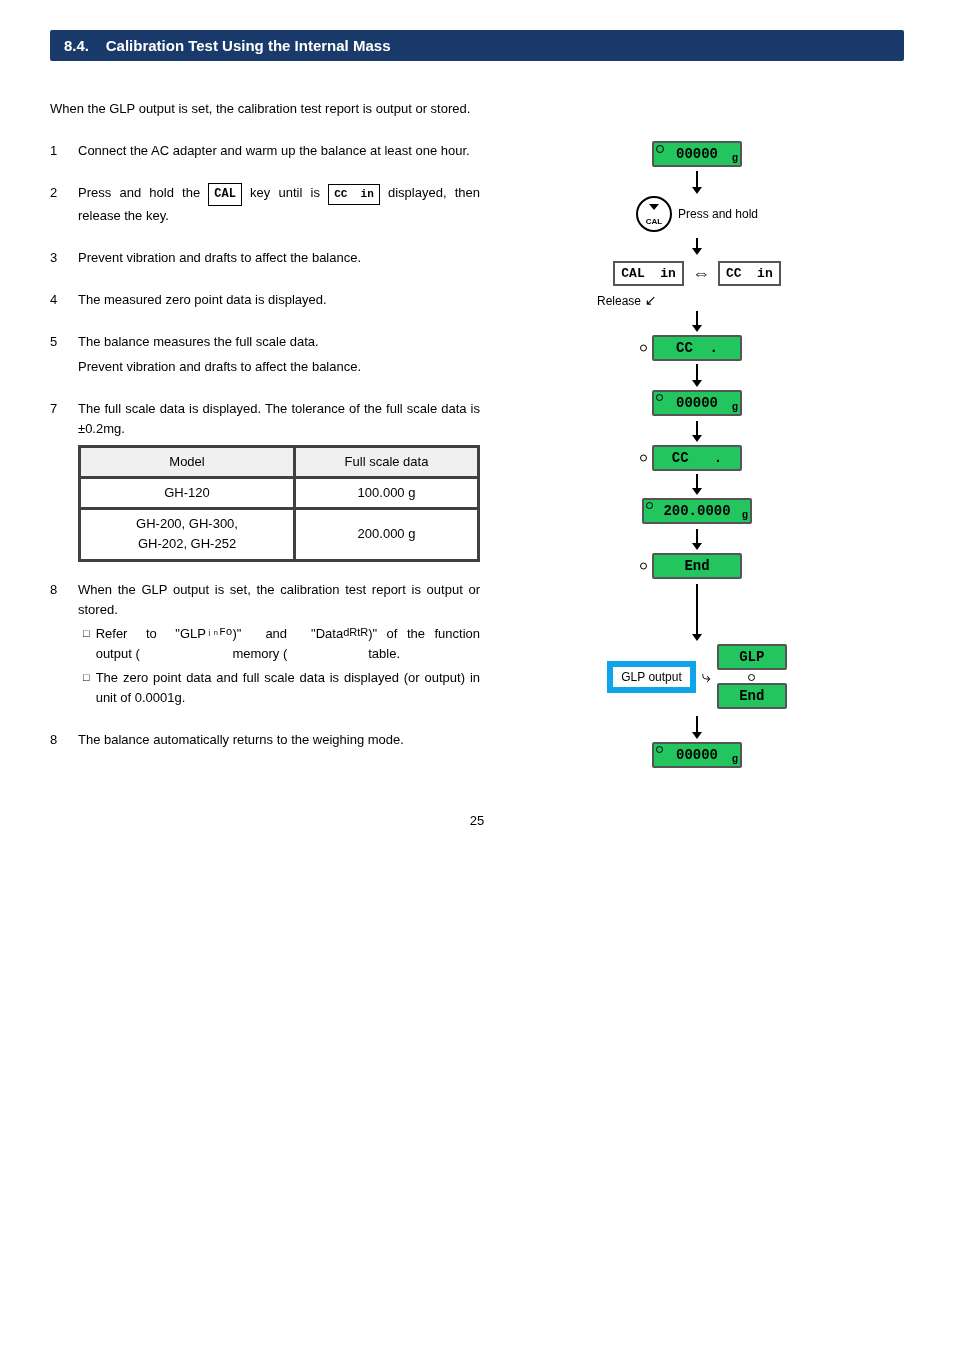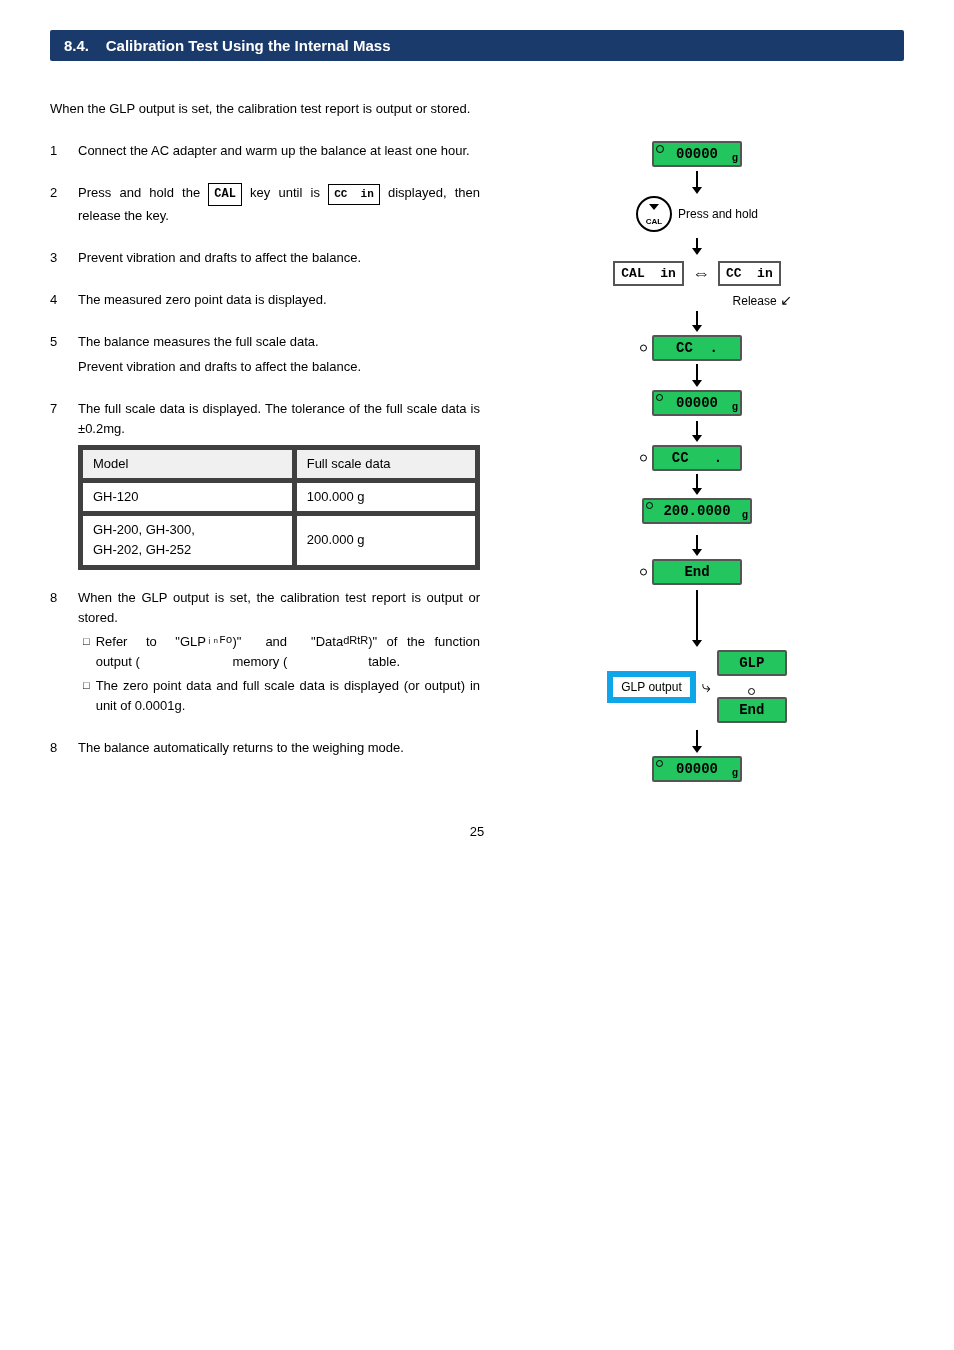--- a/index.html
+++ b/index.html
@@ -87,23 +87,23 @@
     }
 
     
     .data-table {
       border-collapse: collapse;
       width: 100%;
       margin-top: 6px;
       font-size: 13px;
     }
     .data-table th, .data-table td {
-      border: 5px solid #404040;
+      border: 3px solid #404040;
       padding: 4px 10px;
-      text-align: left;
+      text-align: center;
     }
     .data-table th {
       background: #f0f0f0;
       font-weight: normal;
     }
 
     .diag-row {
       display: flex;
       align-items: center;
       justify-content: center;
@@ -321,21 +321,21 @@
         <div style="width:2px; height:10px; background:#000;"></div>
         <div style="width:0;height:0;border-left:5px solid transparent;border-right:5px solid transparent;border-top:7px solid #000;"></div>
       </div>
 
       <div class="diag-row">
         <div style="border:2px solid #555; padding:3px 6px; font-family:'Courier New',monospace; font-size:13px; font-weight:bold;">CAL &nbsp;in</div>
         <span style="font-size:18px;">⇔</span>
         <div style="border:2px solid #555; padding:3px 6px; font-family:'Courier New',monospace; font-size:13px; font-weight:bold;">CC &nbsp;in</div>
       </div>
 
-      <div style="text-align:right; width:100%; padding-right:5px; margin-top:2px;">
+      <div style="width:100%; padding-right:5px; margin-top:2px;">
         <span class="release-label">Release</span>
         
         <span style="font-size:14px;">↙</span>
       </div>
 
       <div style="display:flex; flex-direction:column; align-items:center; margin:3px 0;">
         <div style="width:2px; height:14px; background:#000;"></div>
         <div style="width:0;height:0;border-left:5px solid transparent;border-right:5px solid transparent;border-top:7px solid #000;"></div>
       </div>
 
@@ -365,21 +365,21 @@
       <div style="position:relative; display:inline-block;">
         <span style="font-size:9px; position:absolute; left:-12px; top:50%; transform:translateY(-50%); border:1px solid #000; border-radius:50%; width:7px; height:7px; display:inline-block;"></span>
         <div class="diag-segment-display">CC &nbsp;&nbsp;.</div>
       </div>
 
       <div style="display:flex; flex-direction:column; align-items:center; margin:3px 0;">
         <div style="width:2px; height:14px; background:#000;"></div>
         <div style="width:0;height:0;border-left:5px solid transparent;border-right:5px solid transparent;border-top:7px solid #000;"></div>
       </div>
 
-      <div style="position:relative; display:inline-block; margin-bottom:8px;">
+      <div style="position:relative; display:inline-block; margin-bottom:2px;">
         <div class="diag-segment-display" style="font-size:14px; min-width:110px;">
           <span style="font-size:9px; position:absolute; left:2px; top:2px; border:1px solid #000; border-radius:50%; width:7px; height:7px; display:block;"></span>
           <span>200.0000</span>
           <span style="font-size:10px; position:absolute; right:2px; bottom:2px; font-family:Arial;">g</span>
         </div>
       </div>
 
       <div style="display:flex; flex-direction:column; align-items:center; margin:3px 0;">
         <div style="width:2px; height:14px; background:#000;"></div>
         <div style="width:0;height:0;border-left:5px solid transparent;border-right:5px solid transparent;border-top:7px solid #000;"></div>
@@ -394,21 +394,21 @@
 
       <div style="display:flex; flex-direction:column; align-items:center; margin:3px 0;">
         <div style="width:2px; height:50px; background:#000;"></div>
         <div style="width:0;height:0;border-left:5px solid transparent;border-right:5px solid transparent;border-top:7px solid #000;"></div>
       </div>
 
       <div style="display:flex; align-items:center; gap:6px; margin-bottom:4px;">
         <div class="glp-output-box">GLP output</div>
 
         <span style="font-size:16px;">⤷</span>
-        <div style="display:flex; flex-direction:column; gap:12px; align-items:flex-start;">
+        <div style="display:flex; flex-direction:column; gap:4px; align-items:flex-start;">
           <div class="diag-segment-display" style="min-width:70px;">
             <span>GLP</span>
           </div>
           <div style="display:flex; flex-direction:column; align-items:center;">
             <span style="font-size:9px; border:1px solid #000; border-radius:50%; width:7px; height:7px; display:inline-block; margin-bottom:2px;"></span>
             <div class="diag-segment-display" style="min-width:70px;">
               <span>End</span>
             </div>
           </div>
         </div>

